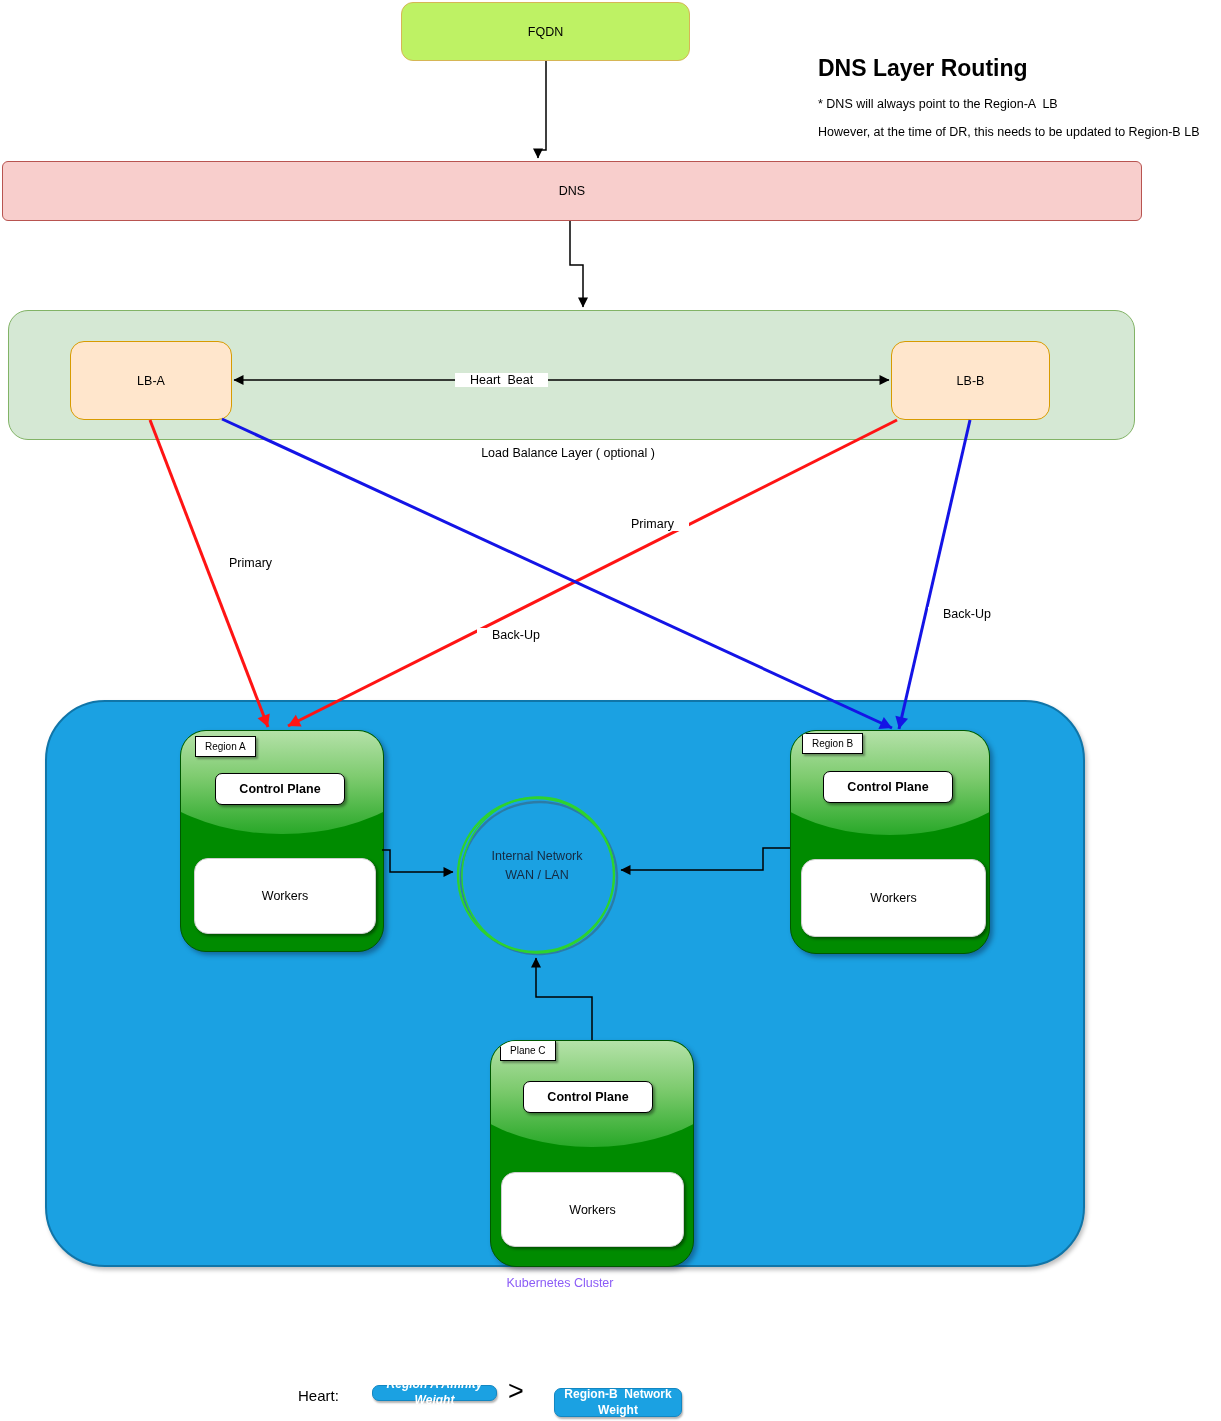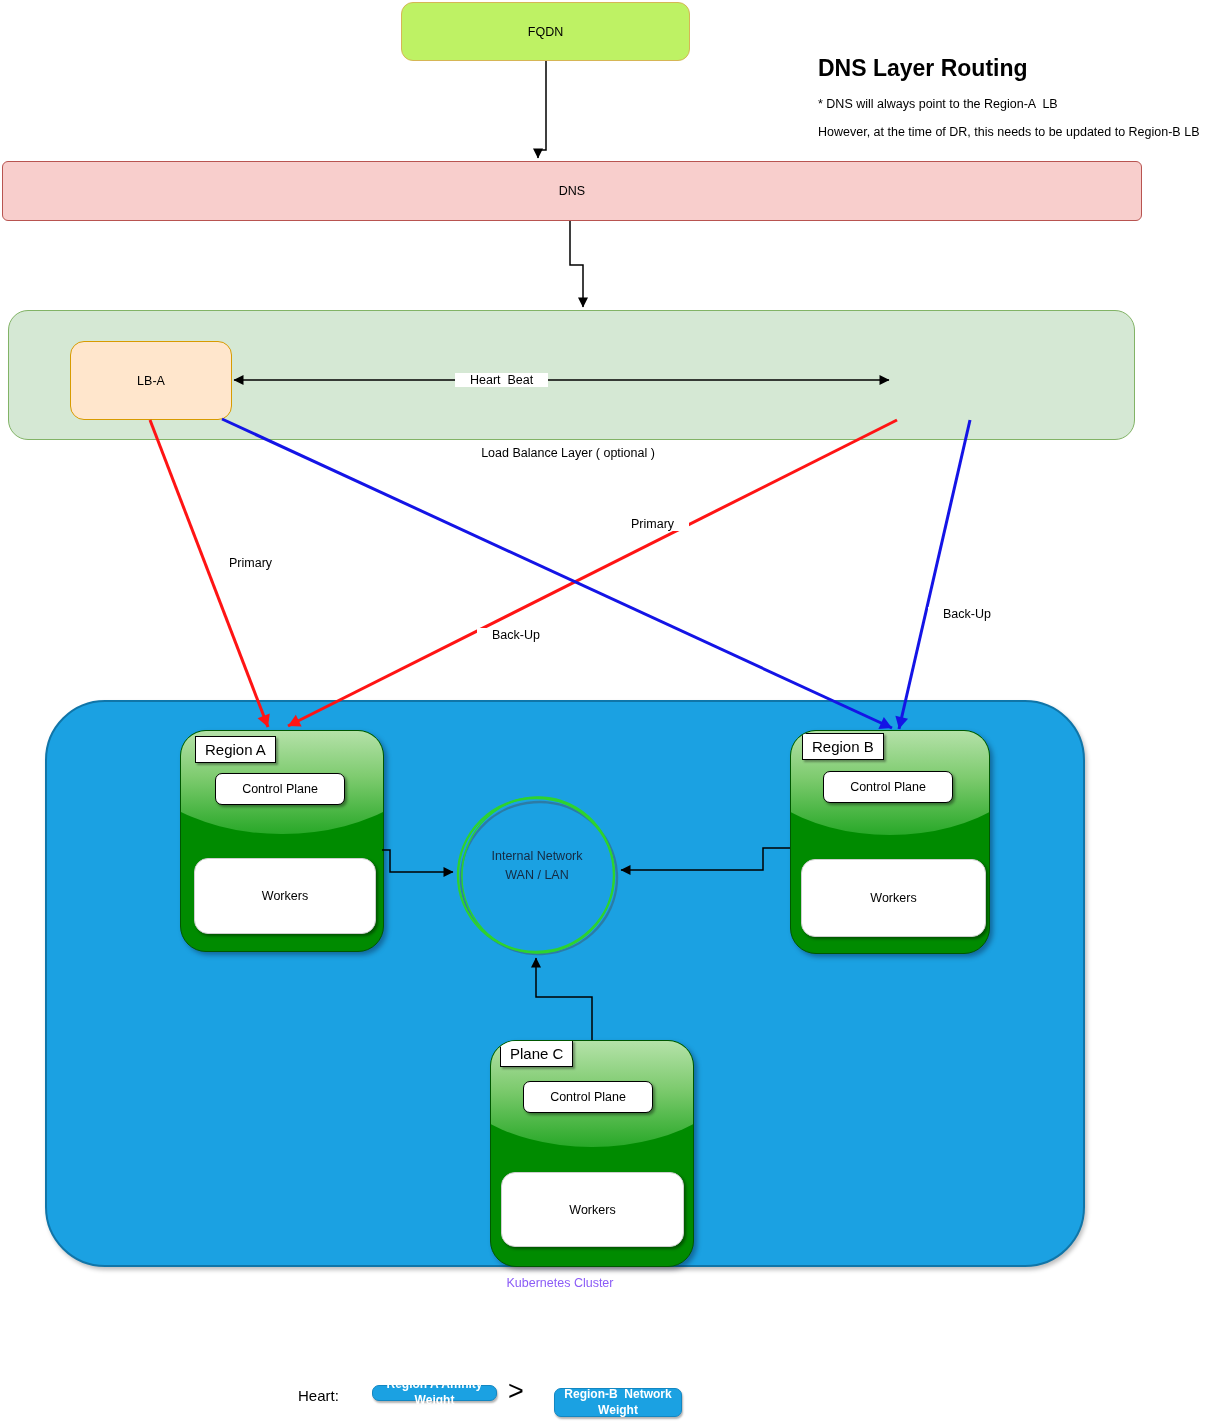--- a/index.html
+++ b/index.html
@@ -40,25 +40,25 @@
   .cluster { left:45px; top:700px; width:1040px; height:567px; background:#1BA1E2;
     border:2px solid #1075A8; border-radius:60px; box-shadow:2px 3px 4px rgba(0,0,0,0.25); }
 
   .region { position:absolute; width:202px; height:220px; background:#008B00;
     border:1.5px solid #005700; border-radius:26px; overflow:hidden;
     box-shadow:3px 3px 5px rgba(0,0,30,0.35); }
   .gloss { position:absolute; left:-30%; top:-46%; width:160%; height:93%;
     border-radius:50%;
     background:linear-gradient(180deg,#f6fcf4 0%,#d5efcb 36%,#7ecb6f 72%,#28a828 100%); }
   .region-tag { position:absolute; background:#ffffff; border:1px solid #000;
-    padding:4px 9px; font-size:15px; white-space:nowrap; z-index:4;
+    padding:4px 9px; font-size:10px; white-space:nowrap; z-index:4;
     box-shadow:2px 2px 2px rgba(0,0,0,0.35); }
   .cp { position:absolute; left:34px; top:42px; width:128px; height:30px; background:#fff;
     border:1px solid #000; border-radius:7px; box-shadow:2px 2px 3px rgba(0,0,0,0.4);
-    display:flex; align-items:center; justify-content:center; font-size:12.5px; z-index:3; }
+    display:flex; align-items:center; justify-content:center; font-size:12.5px; z-index:3;font-weight:bold; }
   .workers { position:absolute; left:13px; top:127px; width:180px; height:74px; background:#fff;
     border:1px solid #cfcfcf; border-radius:14px; box-shadow:2px 2px 3px rgba(0,0,0,0.4);
     display:flex; align-items:center; justify-content:center; font-size:12.5px; z-index:3; }
 
   .region-a { left:180px; top:730px; }
   .region-b { left:790px; top:730px; width:198px; height:222px; }
   .region-c { left:490px; top:1040px; height:225px; }
 
   .network-label { left:462px; top:847px; width:150px; text-align:center;
     font-size:12.5px; line-height:1.55; color:#152a42; z-index:6; }
@@ -66,21 +66,21 @@
   .cluster-caption { left:460px; top:1276px; width:200px; text-align:center;
     font-size:12.5px; color:#8b5cf6; }
 
   
   .where { left:298px; top:1387px; font-size:15px; }
   .badge { position:absolute; background:#1BA1E2; border:1px solid #1387C2; border-radius:7px;
     color:#ffffff; font-weight:bold; font-size:12px; text-align:center; line-height:1.3;
     display:flex; flex-direction:column; align-items:center; justify-content:center;
     box-shadow:1px 2px 2px rgba(0,0,0,0.3); box-sizing:border-box; }
   .badge div { white-space:pre; }
-  .badge-a { left:372px; top:1385px; width:125px; height:16px; }
+  .badge-a { left:372px; top:1385px; width:125px; height:16px;font-style:italic; }
   .badge-b { left:554px; top:1388px; width:128px; height:29px; }
   .gt { left:508px; top:1376px; font-size:27px; }
 
   svg.overlay { position:absolute; left:0; top:0; width:1221px; height:1421px;
     z-index:5; pointer-events:none; }
 </style>
 </head>
 <body>
 
 <div class="canvas">
@@ -93,20 +93,23 @@
     <span>DNS</span>
   </div>
 
   <div class="abs title">DNS Layer Routing</div>
   <div class="abs note note1">* DNS will always point to the Region-A  LB</div>
   <div class="abs note note2">However, at the time of DR, this needs to be updated to Region-B LB</div>
 
   <div class="node lb-layer"></div>
   <div class="node lb-box lb-a">
     <span>LB-A</span>
+  </div>
+  <div class="node lb-box lb-b">
+    <span>LB-B</span>
   </div>
   <div class="edge-label" style="left:455px; top:373px;">Heart  Beat</div>
   <div class="abs lb-caption">Load Balance Layer ( optional )</div>
 
   <div class="edge-label" style="left:214px; top:556px;">Primary</div>
   <div class="edge-label" style="left:477px; top:628px;">Back-Up</div>
   <div class="edge-label" style="left:616px; top:517px;">Primary</div>
   <div class="edge-label" style="left:928px; top:607px;">Back-Up</div>
 
   <div class="node cluster"></div>

